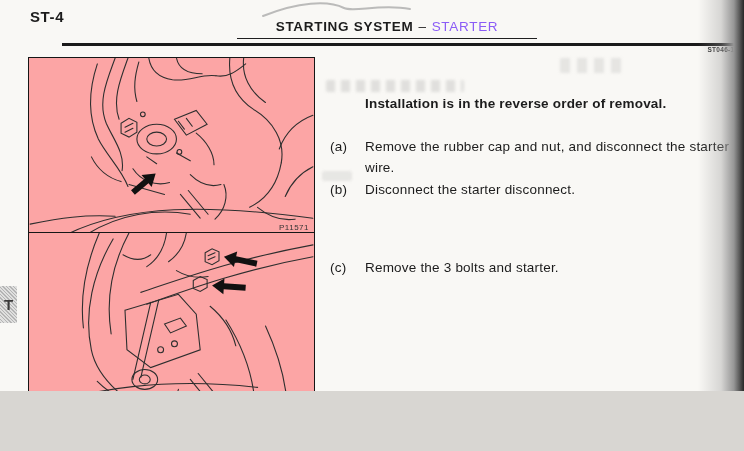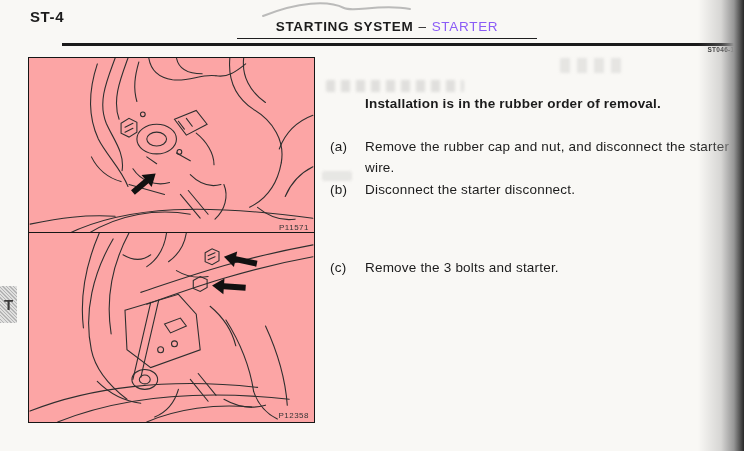--- a/index.html
+++ b/index.html
@@ -1,17 +1,17 @@
 <!DOCTYPE html>
 <html><head>
 <meta charset="utf-8">
 <style>
   html,body{margin:0;padding:0;background:#d8d6d2;}
   .page{
-    position:relative;width:744px;height:451px;overflow:hidden;
+    position:relative;width:744px;height:391px;overflow:hidden;
     background:#f9f8f5;color:#1c1c1c;
     font-family:"Liberation Sans",sans-serif;
   }
   
   .page-num{position:absolute;left:30px;top:8px;font-size:15px;font-weight:700;letter-spacing:.6px;}
   .header-title{
     position:absolute;left:237px;top:19px;width:300px;text-align:center;
     font-size:13.5px;letter-spacing:.7px;border-bottom:1.5px solid #1f1f1f;padding-bottom:4px;
   }
   .ht-section{font-weight:700;}
@@ -153,21 +153,21 @@
         <path d="M196,168 C210,176 224,178 238,174"></path>
       </g>
       <path fill="#111111" transform="translate(196,24) rotate(12)" d="M0,0 L12,-8 L12,-3 L34,-3 L34,3 L12,3 L12,8 Z"></path>
       <path fill="#111111" transform="translate(184,53) rotate(4)" d="M0,0 L12,-8 L12,-3 L34,-3 L34,3 L12,3 L12,8 Z"></path>
     </svg>
     <span class="figure-label">P12358</span>
   </div>
 
 
   <div class="note-block">
-    <div>Installation is in the rubber order of removal.</div>
+    <div>Installation is in the reverse order of removal.</div>
   </div>
 
   <div class="steps steps-ab">
     <div class="step">
       <span class="step-label">(a)</span>
       <span class="step-text">Remove the rubber cap and nut, and disconnect the starter wire.</span>
     </div>
     <div class="step">
       <span class="step-label">(b)</span>
       <span class="step-text">Disconnect the starter disconnect.</span>

